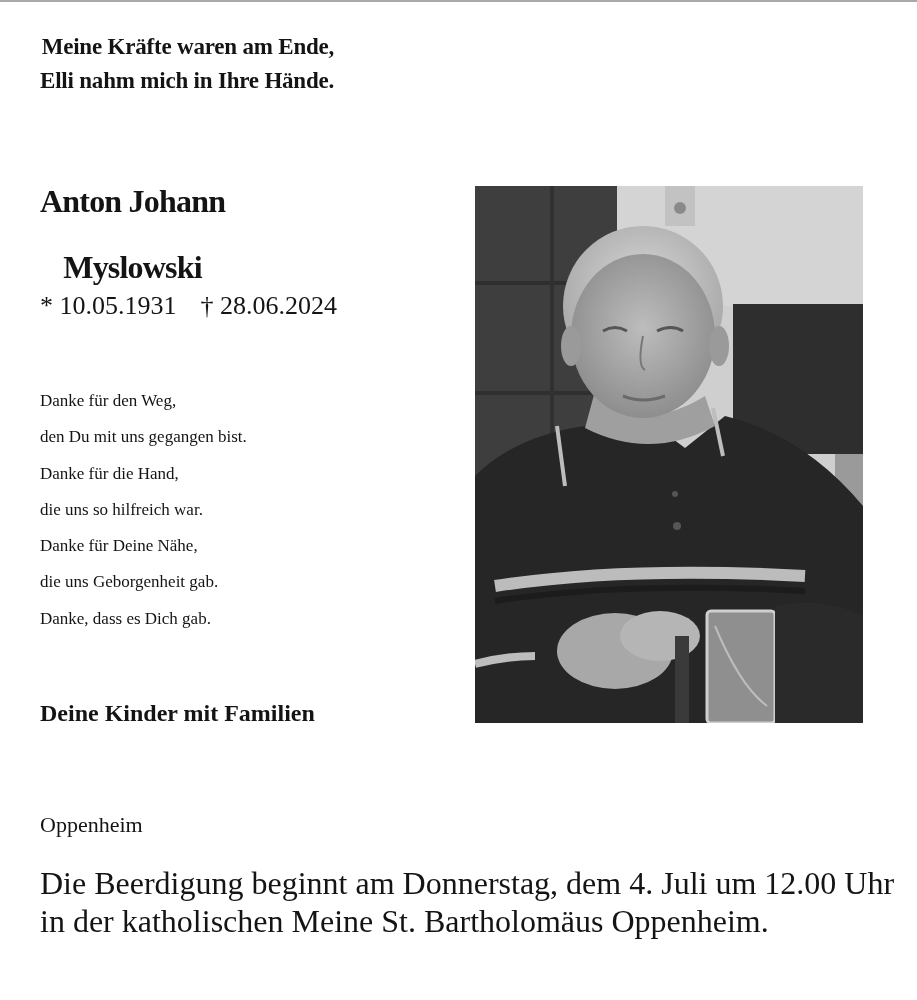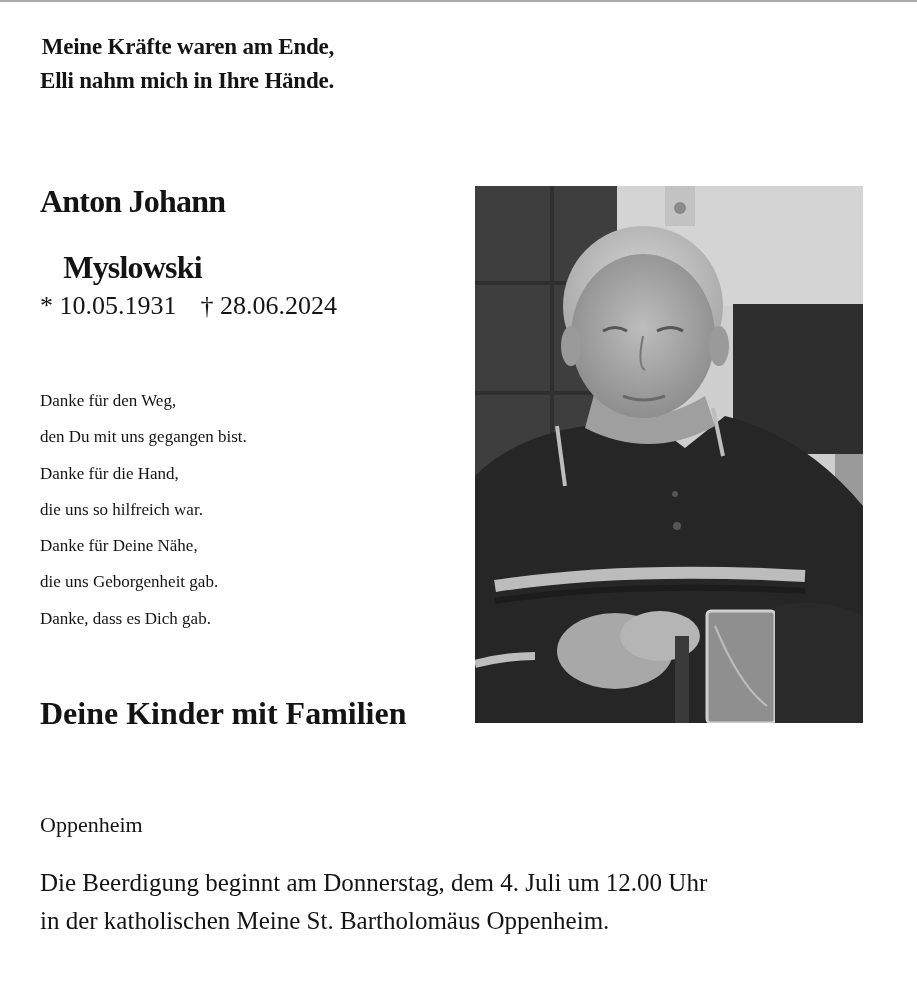--- a/index.html
+++ b/index.html
@@ -10,23 +10,23 @@
     }
     .top-rule { position: absolute; left: 0; top: 0; width: 917px; height: 2px; background: #a9a9a9; }
     .motto { position: absolute; left: 40px; top: 30px; font-size: 23px; line-height: 34px; font-weight: bold; letter-spacing: -0.2px; }
     .motto div { white-space: nowrap; text-align: right; }
     .name { position: absolute; left: 40px; top: 168px; font-size: 32px; line-height: 66px; font-weight: bold; letter-spacing: -0.8px; text-align: center; }
     .name div { white-space: nowrap; }
     .dates { position: absolute; left: 40px; top: 288px; font-size: 26px; line-height: 36px; white-space: nowrap; }
     .dates .death { margin-left: 24px; }
     .poem { position: absolute; left: 40px; top: 383px; font-size: 17px; line-height: 36.3px; }
     .poem div { white-space: nowrap; }
-    .signature { position: absolute; left: 40px; top: 696px; font-size: 32px; line-height: 34px; font-weight: bold; white-space: nowrap; }
+    .signature { position: absolute; left: 40px; top: 696px; font-size: 24px; line-height: 34px; font-weight: bold; white-space: nowrap; }
     .place { position: absolute; left: 40px; top: 808px; font-size: 22px; line-height: 34px; white-space: nowrap; }
-    .funeral { position: absolute; left: 40px; top: 864px; font-size: 25px; line-height: 38px; }
+    .funeral { position: absolute; left: 40px; top: 864px; font-size: 32px; line-height: 38px; }
     .funeral div { white-space: nowrap; }
     .photo {
       position: absolute; left: 475px; top: 186px; width: 388px; height: 537px;
       background: #4a4a4a; overflow: hidden;
     }
     .photo svg { display: block; }
   </style>
 </head>
 <body>
 

